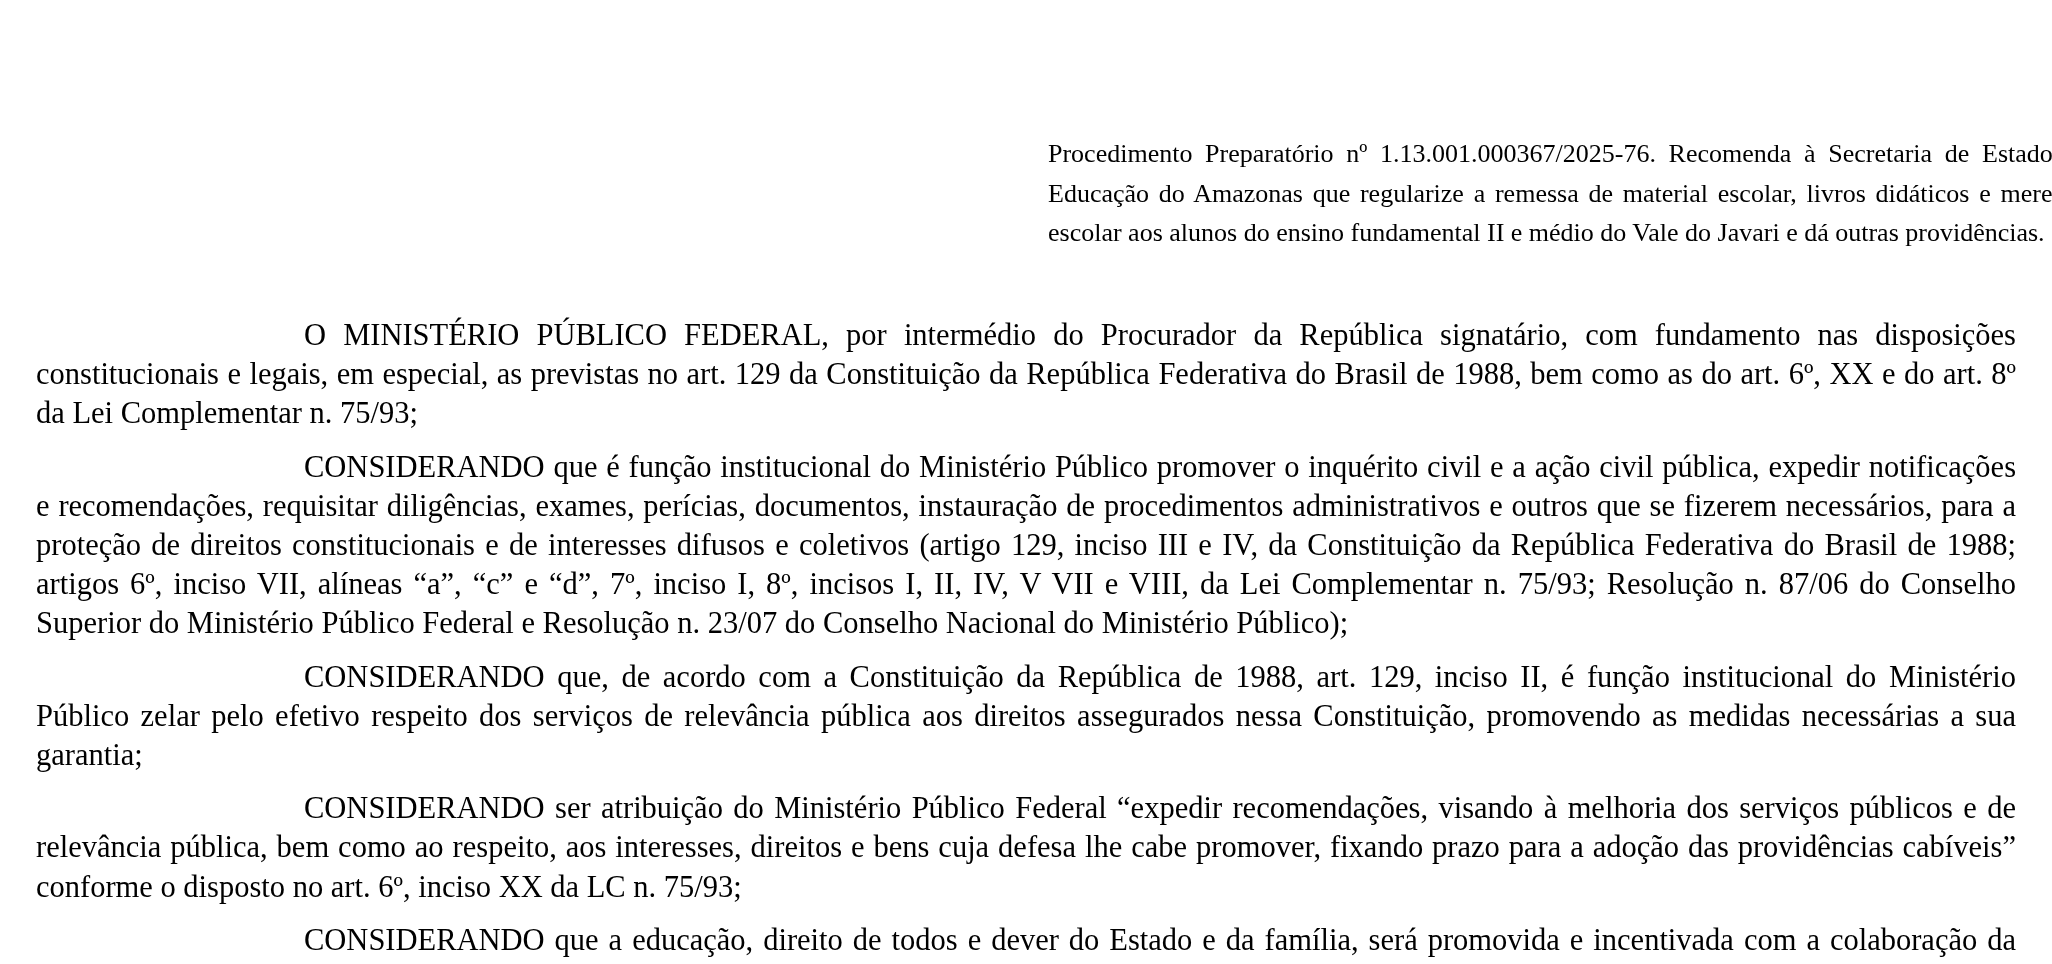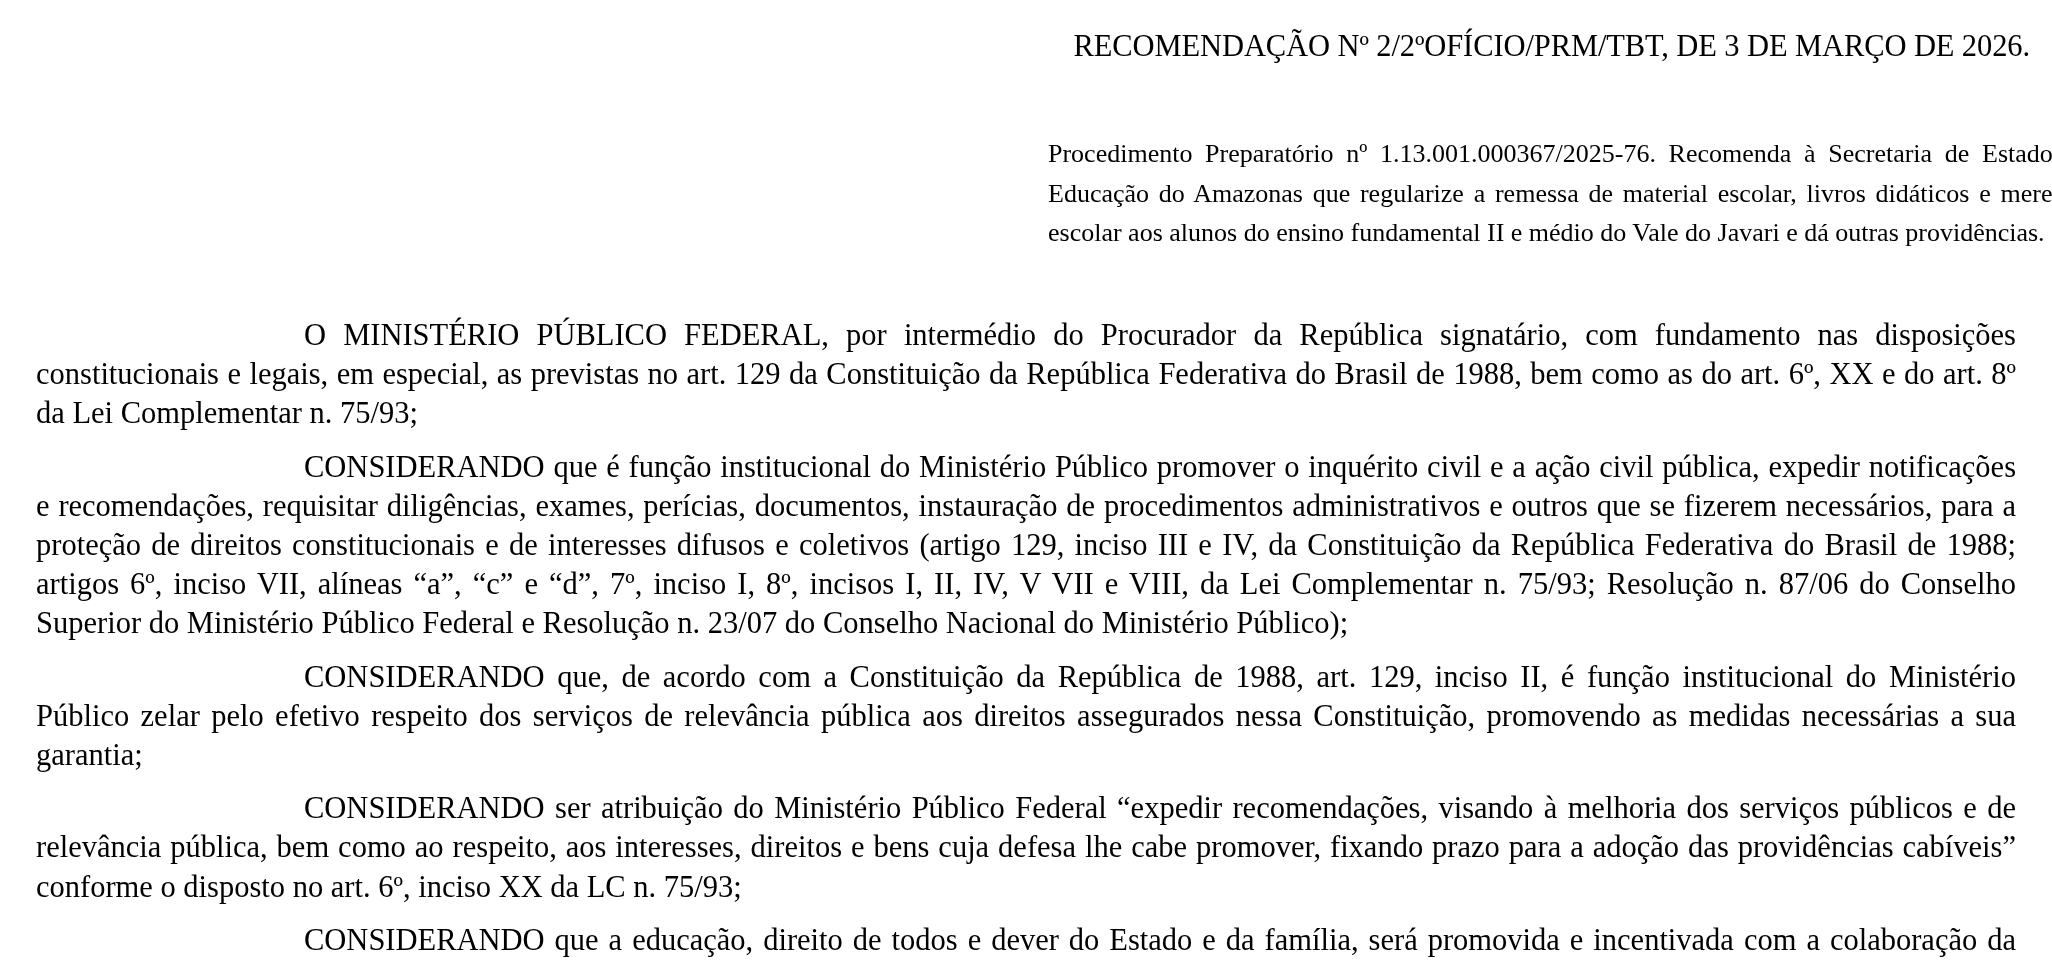--- a/index.html
+++ b/index.html
@@ -59,21 +59,20 @@
     .para.clipped {
       white-space: nowrap;
       overflow: hidden;
     }
   </style>
 </head>
 <body>
 
 <div class="page">
 
-  <div class="title">RECOMENDAÇÃO Nº 2/2ºOFÍCIO/PRM/TBT, DE 3 DE MARÇO DE 2026.</div>
 
   <div class="ementa">Procedimento Preparatório nº 1.13.001.000367/2025-76. Recomenda à Secretaria de Estado de Educação do Amazonas que regularize a remessa de material escolar, livros didáticos e merenda escolar aos alunos do ensino fundamental II e médio do Vale do Javari e dá outras providências.</div>
 
   <div class="body">
     <p class="para">O MINISTÉRIO PÚBLICO FEDERAL, por intermédio do Procurador da República signatário, com fundamento nas disposições constitucionais e legais, em especial, as previstas no art. 129 da Constituição da República Federativa do Brasil de 1988, bem como as do art. 6º, XX e do art. 8º da Lei Complementar n. 75/93;</p>
     <p class="para">CONSIDERANDO que é função institucional do Ministério Público promover o inquérito civil e a ação civil pública, expedir notificações e recomendações, requisitar diligências, exames, perícias, documentos, instauração de procedimentos administrativos e outros que se fizerem necessários, para a proteção de direitos constitucionais e de interesses difusos e coletivos (artigo 129, inciso III e IV, da Constituição da República Federativa do Brasil de 1988; artigos 6º, inciso VII, alíneas “a”, “c” e “d”, 7º, inciso I, 8º, incisos I, II, IV, V VII e VIII, da Lei Complementar n. 75/93; Resolução n. 87/06 do Conselho Superior do Ministério Público Federal e Resolução n. 23/07 do Conselho Nacional do Ministério Público);</p>
     <p class="para">CONSIDERANDO que, de acordo com a Constituição da República de 1988, art. 129, inciso II, é função institucional do Ministério Público zelar pelo efetivo respeito dos serviços de relevância pública aos direitos assegurados nessa Constituição, promovendo as medidas necessárias a sua garantia;</p>
     <p class="para">CONSIDERANDO ser atribuição do Ministério Público Federal “expedir recomendações, visando à melhoria dos serviços públicos e de relevância pública, bem como ao respeito, aos interesses, direitos e bens cuja defesa lhe cabe promover, fixando prazo para a adoção das providências cabíveis” conforme o disposto no art. 6º, inciso XX da LC n. 75/93;</p>
     <p class="para">CONSIDERANDO que a educação, direito de todos e dever do Estado e da família, será promovida e incentivada com a colaboração da sociedade, visando ao pleno desenvolvimento da pessoa, seu preparo para o exercício da cidadania e sua qualificação para o trabalho, na forma do artigo 205, da Constituição da República;</p>
     <p class="para clipped">CONSIDERANDO</p>

